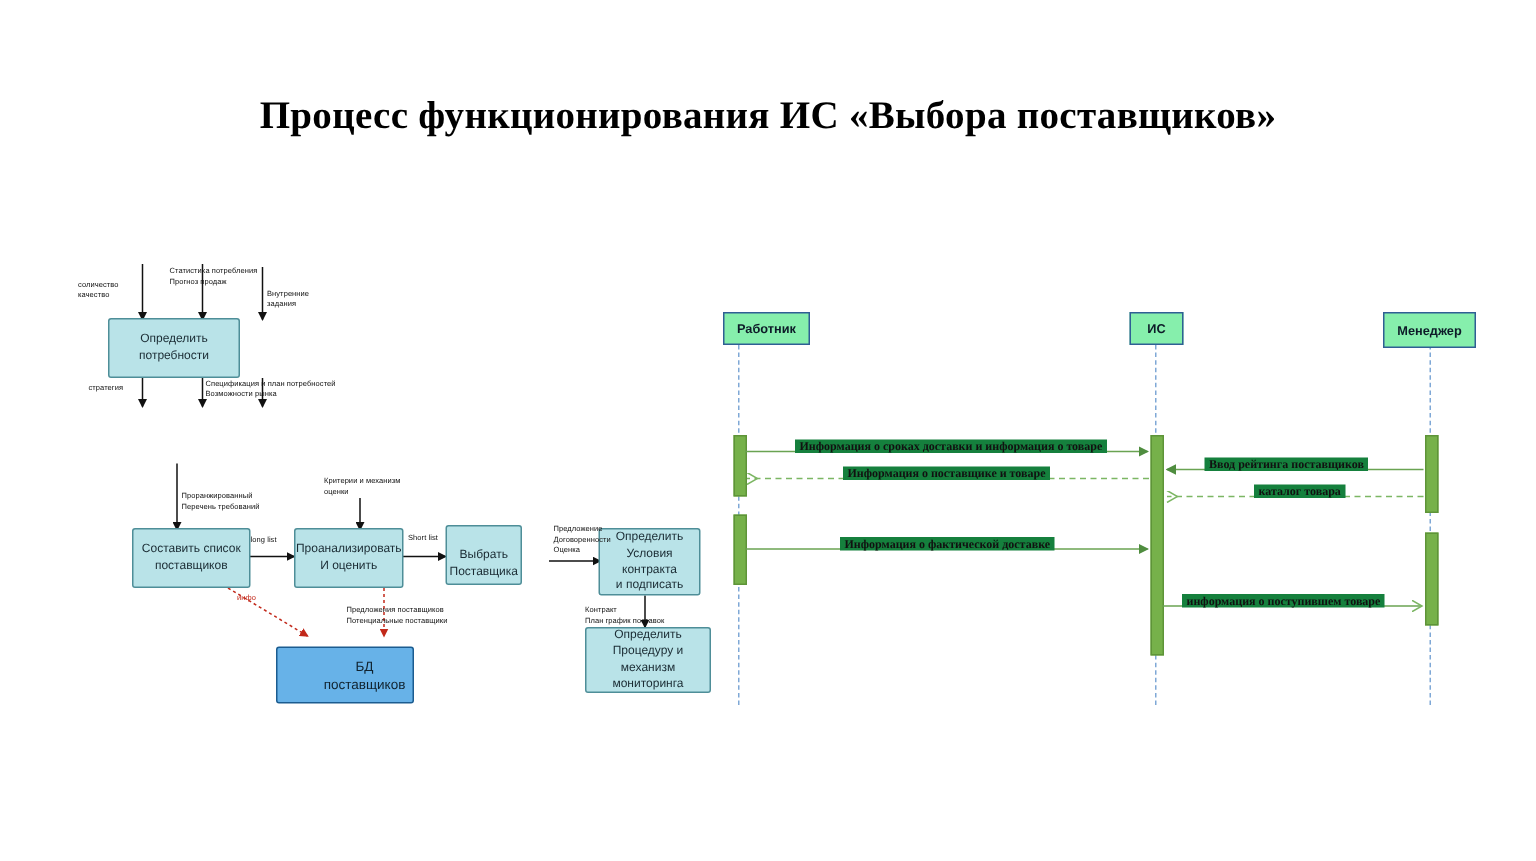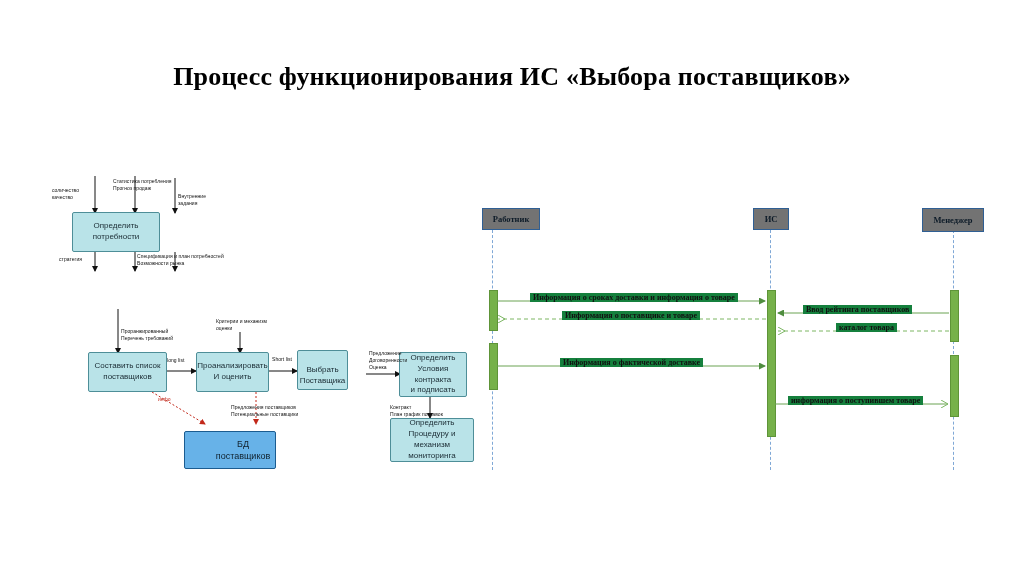--- a/index.html
+++ b/index.html
@@ -71,24 +71,24 @@
 
   
   #sequence-diagram {
     position: absolute;
     left: 470px; top: 0;
     width: 554px; height: 574px;
   }
   .actor-box {
     position: absolute;
     box-sizing: border-box;
-    background: #737373;
+    background: #86efac;
     border: 1px solid #2f5f94;
     color: #0d1b28;
-    font-family: Liberation Serif, serif;
+    font-family: Liberation Sans, sans-serif;
     font-weight: bold;
     font-size: 8.5px;
     display: flex;
     align-items: center;
     justify-content: center;
   }
   .lifeline {
     position: absolute;
     width: 0;
     border-left: 1px dashed #7fa8d6;

